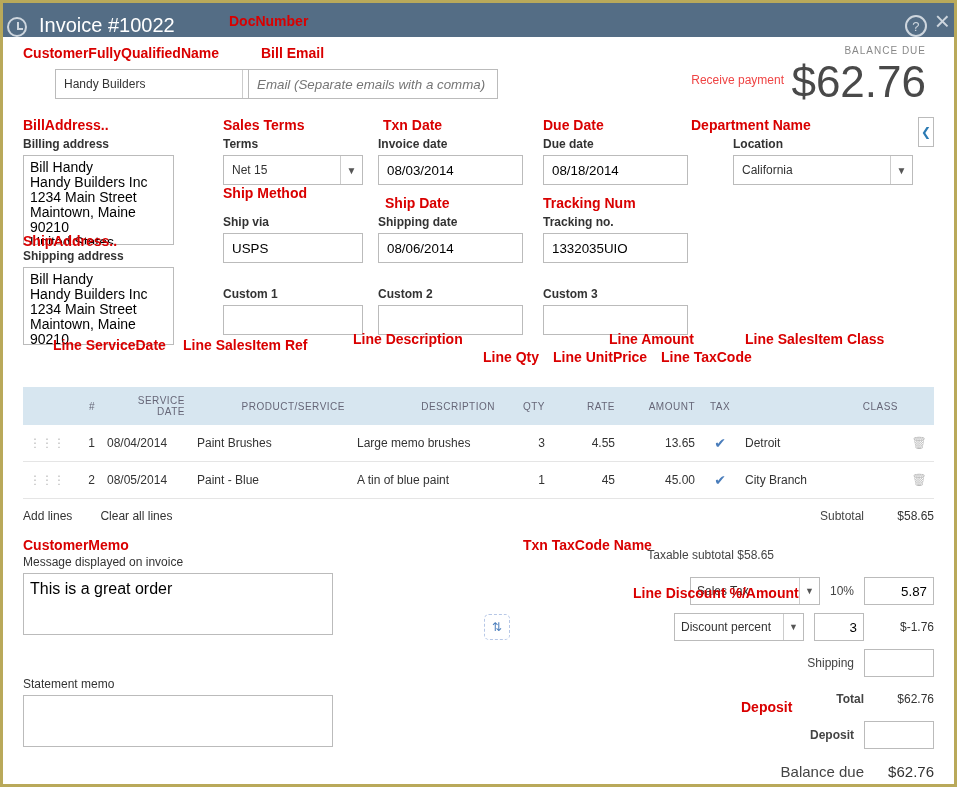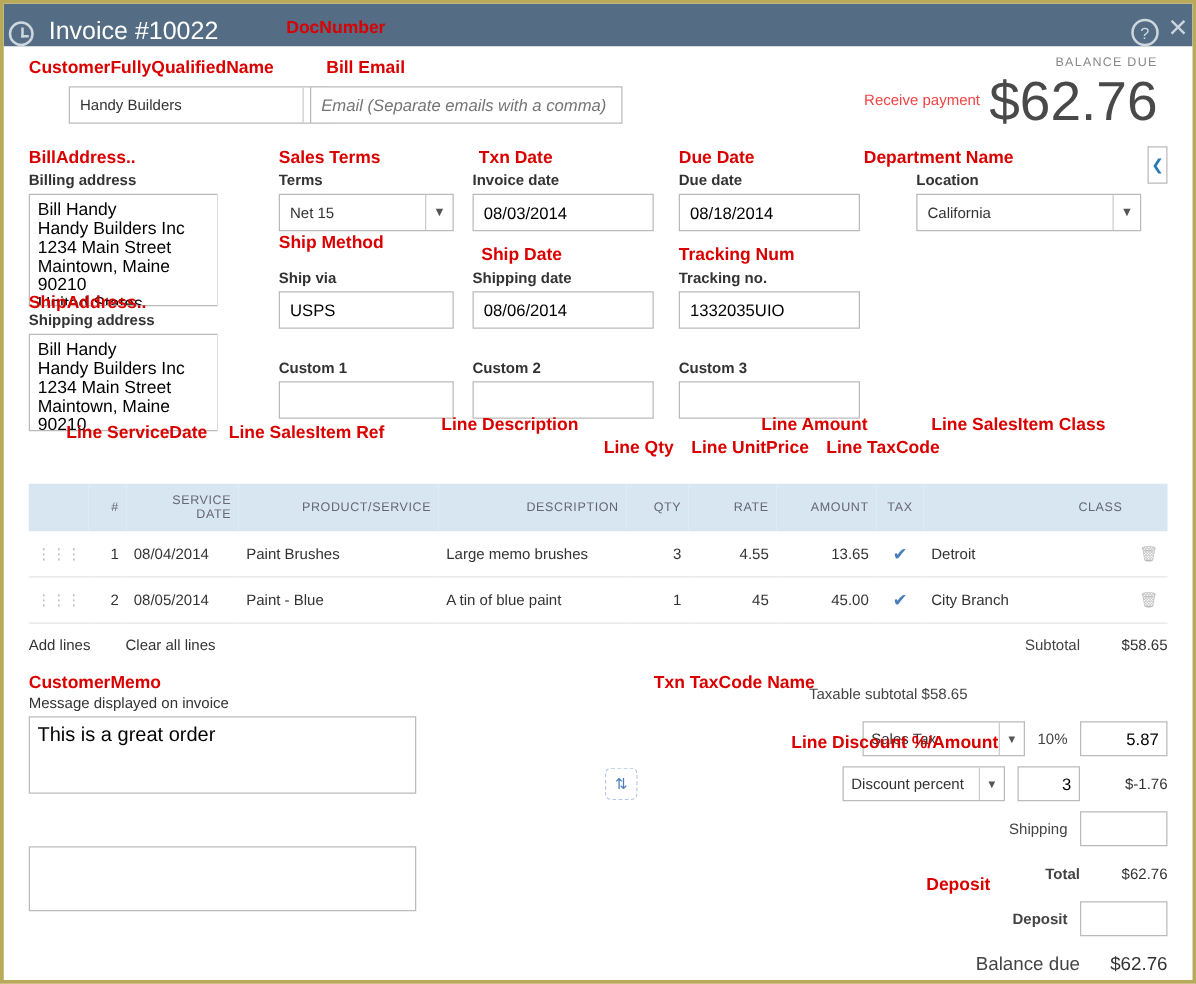--- a/index.html
+++ b/index.html
@@ -233,20 +233,21 @@
     <span class="annot" style="top:0;left:0">CustomerMemo</span>
     <span class="annot" style="top:0;left:500px">Txn TaxCode Name</span>
     <span class="annot" style="top:48px;left:610px">Line Discount %/Amount</span>
     <span class="annot" style="top:162px;left:718px">Deposit</span>
 
     <div class="memo-block" style="position:absolute;top:18px;left:0">
       <span class="lbl" style="font-weight:normal">Message displayed on invoice</span>
       <textarea class="memo-box" style="">This is a great order</textarea>
     </div>
     <div class="memo-block" style="position:absolute;top:140px;left:0">
+      <span class="lbl" style="font-weight:normal">Statement memo</span>
       <textarea class="memo-box" style="height: 52px;"></textarea>
     </div>
 
     <div style="position:absolute;top:0;right:0;width:400px">
       <div class="tot-row">
         <span class="tl"><span>Taxable subtotal</span> <span>$58.65</span></span>
         <span style="width:150px"></span>
       </div>
       <div class="tot-row">
         <div class="sel">

